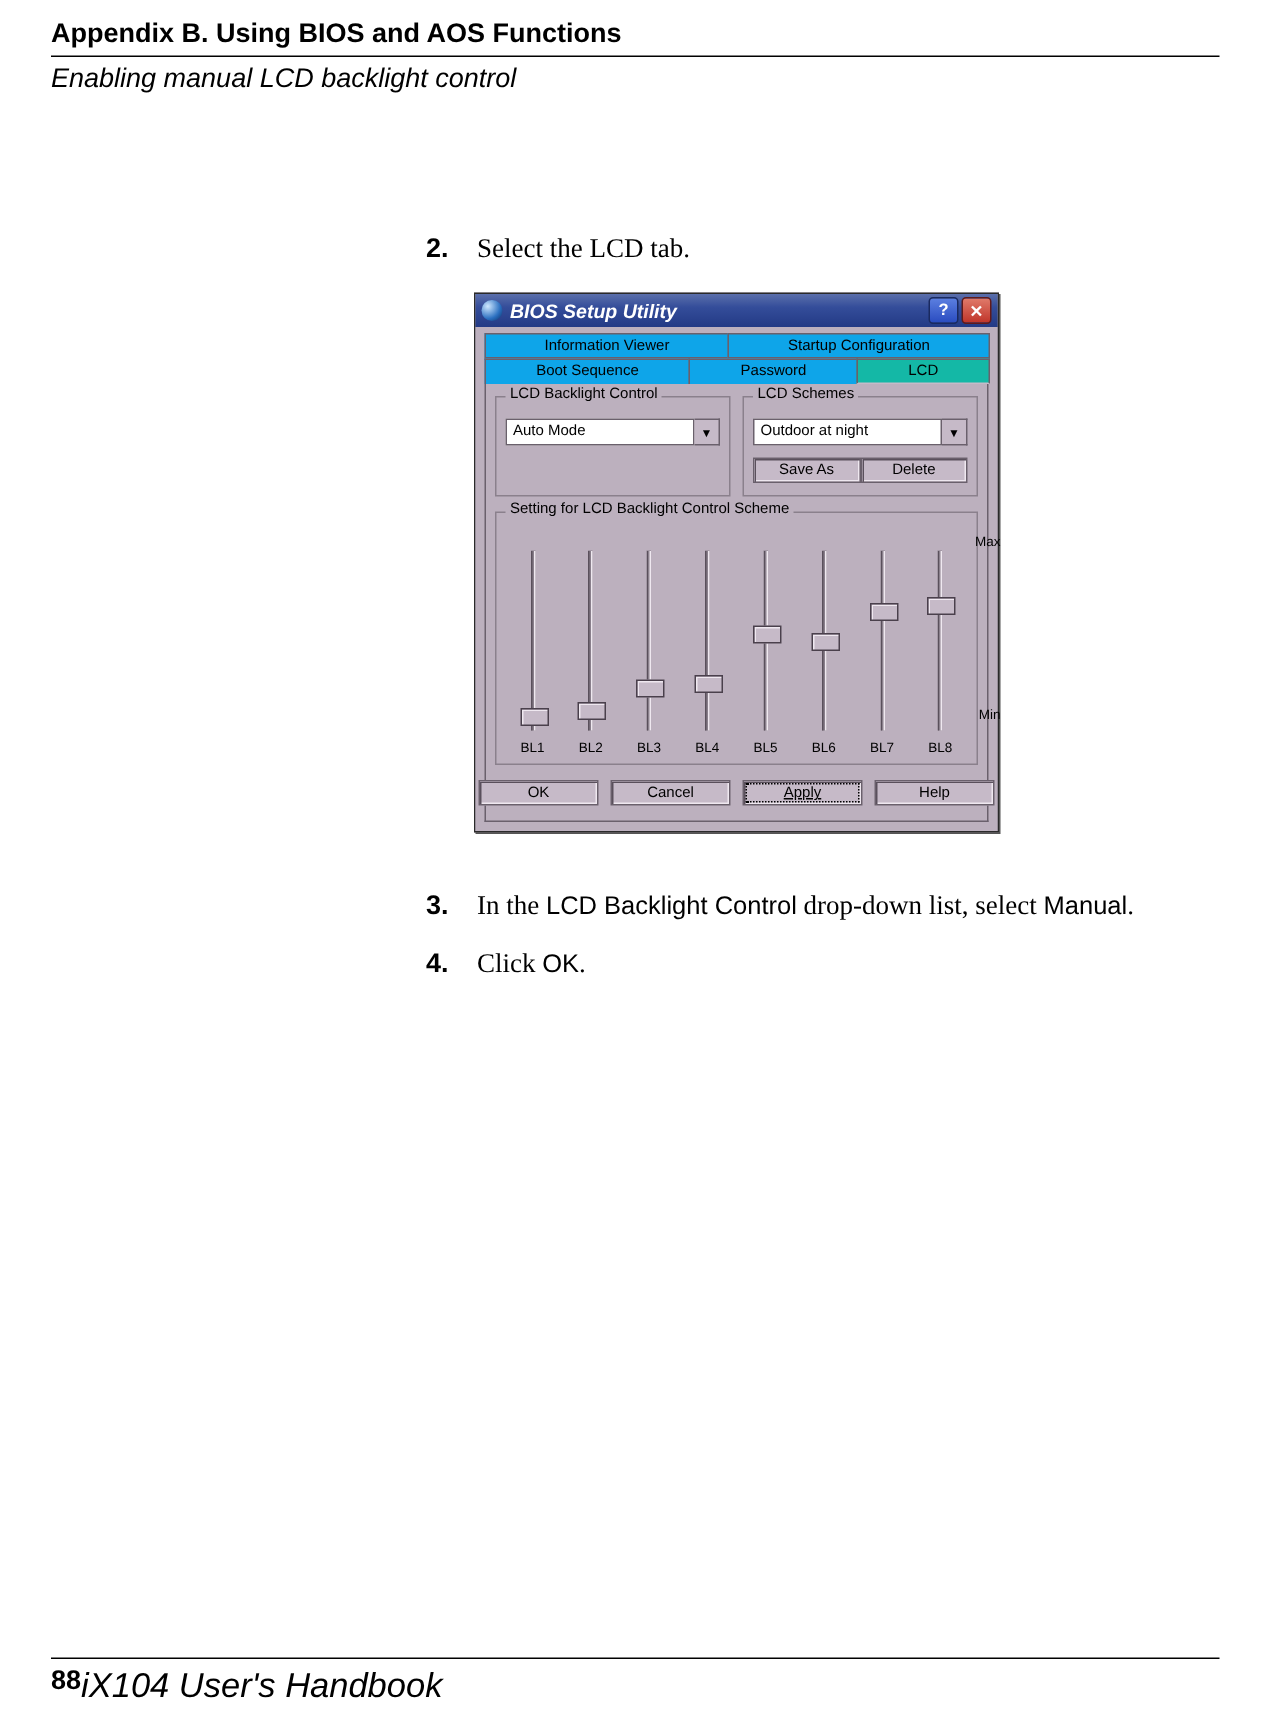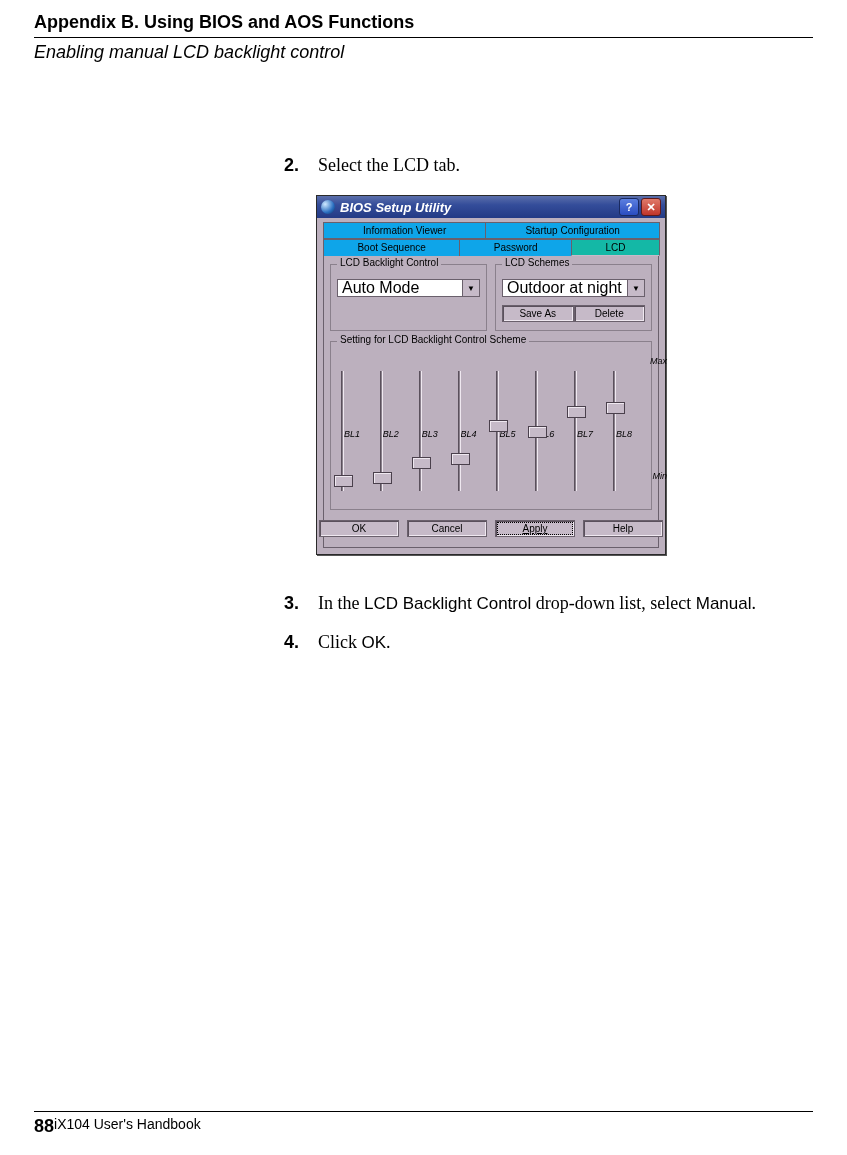--- a/index.html
+++ b/index.html
@@ -144,21 +144,21 @@
   .dd {
     display:flex;
     height:18px;
   }
   .dd-field {
     flex:1;
     border:1px solid #6a606c;
     background:#fff;
     color:#000;
     padding:1px 4px;
-    font-size:16px;
+    font-size:10px;
     line-height:14px;
     font-family: Tahoma, Arial, sans-serif;
   }
   .dd-btn {
     width:16px;
     border:1px solid #6a606c;
     border-left:0;
     background:#c6bac8;
     display:flex;
     align-items:center;
@@ -171,30 +171,30 @@
     padding:2px 10px;
     font-size:10px;
     font-family: Tahoma, Arial, sans-serif;
     box-shadow: 1px 1px 0 #5a505c inset, -1px -1px 0 #efe8f0 inset;
   }
   .schemes-btns { display:flex; gap:0; margin-top:8px; justify-content:flex-end;}
   .schemes-btns .btn { flex:1; text-align:center; }
   .sliders-grp { margin-top:10px; padding:14px 6px 6px 6px; }
   .sliders {
     display:flex;
+    align-items:flex-end;
     justify-content:space-between;
     height:145px;
     padding:2px 4px 0 4px;
     position:relative;
-    font-style:italic;
   }
   .slcol {
     width:28px;
     display:flex;
-    flex-direction:row;
+    flex-direction:column;
     align-items:center;
   }
   .track {
     width:3px;
     height:120px;
     background:#8a808c;
     position:relative;
     box-shadow: inset 1px 0 #5a505c, inset -1px 0 #efe8f0;
   }
   .thumb {
@@ -229,21 +229,21 @@
   .footer {
     position:absolute;
     left:34px; right:34px; bottom:18px;
   }
   .footer hr { border:0; border-top:1.5px solid #000; margin:0 0 4px 0; }
   .footer-row {
     display:flex;
     font-family: Arial, Helvetica, sans-serif;
   }
   .footer-page { font-weight:bold; font-size:18px; }
-  .footer-book { font-size:14px; }
+  .footer-book { font-style:italic; font-size:23px; }
 </style>
 </head>
 <body>
 
 <div class="page">
   <div class="hdr-title">Appendix B. Using BIOS and AOS Functions</div>
   <hr class="hdr-rule">
   <div class="hdr-sub">Enabling manual LCD backlight control</div>
 
   <div class="content">

